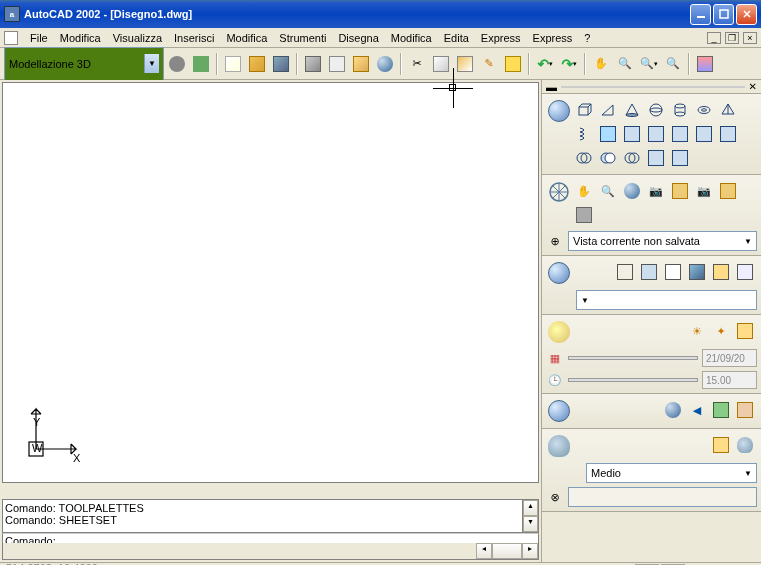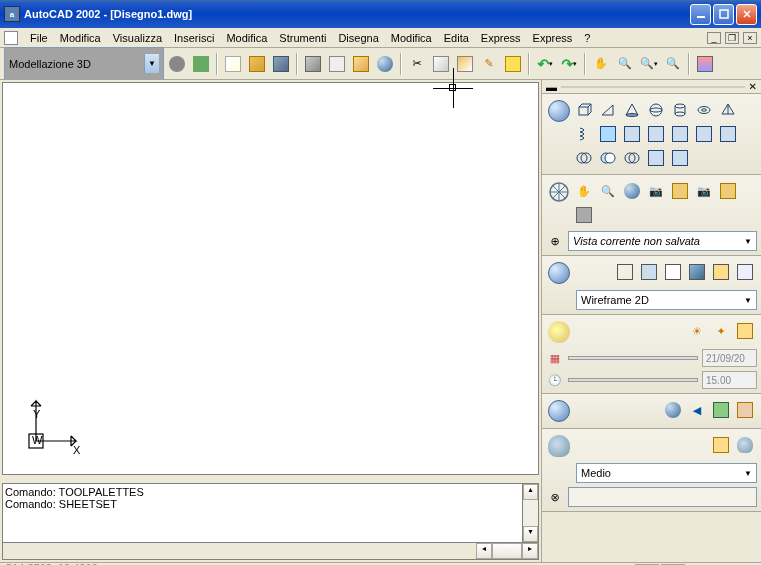--- a/index.html
+++ b/index.html
@@ -13,36 +13,36 @@
 .win-btn.min, .win-btn.max { background: linear-gradient(to bottom,#7ba4e3,#3b6fd0); }
 .win-btn.close { background: linear-gradient(to bottom,#f1a689,#d6421b); }
 
 .menubar { height: 20px; background: #ece9d8; display: flex; align-items: center; padding: 0 4px; border-bottom: 1px solid #aca899; }
 .menubar .doc-icon { width: 14px; height: 14px; margin-right: 6px; background:#fff; border:1px solid #888; }
 .menu-item { padding: 2px 6px; cursor: pointer; }
 .mdi-btns { margin-left: auto; display: flex; gap: 4px; }
 .mdi-btn { width: 14px; height: 12px; border: 1px solid #888; background:#ece9d8; cursor:pointer; font-size:9px; line-height:10px; text-align:center;}
 
 .toolbar-row { height: 32px; background: #ece9d8; border-bottom: 1px solid #aca899; display: flex; align-items: center; padding: 2px 4px; gap: 2px; }
-.workspace-combo { width: 160px; height: 21px; border: 1px solid #7f9db9; background: #a3a3a3; padding: 16px 4px; display:flex; align-items:center; }
+.workspace-combo { width: 160px; height: 21px; border: 1px solid #7f9db9; background: #4d7c0f; padding: 16px 4px; display:flex; align-items:center; }
 .combo-arrow { width: 15px; height: 19px; background: linear-gradient(to bottom,#d5e3f5,#a8c5e8); border-left:1px solid #7f9db9; display:flex; align-items:center; justify-content:center; font-size:8px;}
 .tb-btn { width: 22px; height: 22px; border: 1px solid transparent; display: flex; align-items: center; justify-content: center; cursor: pointer; position:relative; }
 .tb-sep { width: 2px; height: 22px; border-left: 1px solid #aca899; border-right: 1px solid #fff; margin: 0 2px; }
 
 .main-area { display: flex; height: 482px; }
 .drawing-area { flex: 1; display: flex; flex-direction: column; background: #ece9d8; padding: 2px; }
 .canvas { flex: 1; background: white; border: 1px solid #808080; position: relative; }
 .crosshair { position: absolute; left: 450px; top: 5px; }
 .crosshair .ch-h { position:absolute; width:40px; height:1px; background:black; left:-20px; top:0;}
 .crosshair .ch-v { position:absolute; width:1px; height:40px; background:black; left:0; top:-20px;}
 .crosshair .ch-box { position:absolute; width:7px; height:7px; border:1px solid black; left:-4px; top:-4px;}
 
 .ucs-icon { position: absolute; bottom: 8px; left: 8px; }
 
-.command-area { height: 60px; display:flex; margin-top:8px;}
+.command-area { height: 44px; display:flex; margin-top:16px;}
 .command-text { flex:1; background: white; border: 1px solid #808080; font-family: "Courier New", monospace; font-size: 12px; padding: 2px; overflow:hidden;}
 .cmd-scroll { width:16px; background:#ece9d8; border:1px solid #808080; border-left:none; display:flex; flex-direction:column;}
 .cmd-scroll .s-btn{ height:16px; background:linear-gradient(to bottom,#fefefe,#e8e6dc); border:1px solid #aca899; font-size:8px; text-align:center;}
 .cmd-scroll .s-track{flex:1; background:#f2f0e6;}
 .cmd-hscroll { height: 17px; display:flex; background:#ece9d8; border:1px solid #808080; border-top:none;}
 .cmd-hscroll .s-btn{width:16px; background:linear-gradient(to bottom,#fefefe,#e8e6dc); border:1px solid #aca899; font-size:8px; text-align:center;}
 
 .right-panel { width: 220px; background: #ece9d8; border-left: 1px solid #aca899; overflow:hidden;}
 .panel-header { height:14px; background:#ece9d8; border-bottom:1px solid #aca899; display:flex; align-items:center; padding:0 4px;}
 .panel-header .ph-close{margin-left:auto; font-size:10px; cursor:pointer;}
@@ -226,20 +226,23 @@
             <div>Comando: TOOLPALETTES</div>
             <div>Comando: SHEETSET</div>
             <div></div>
           </div>
           <div class="cmd-scroll">
             <div class="s-btn">▴</div>
             <div class="s-track"></div>
             <div class="s-btn">▾</div>
           </div>
         </div>
+        <div style="background:white; border:1px solid #808080; border-top:1px solid #ccc; font-family:'Courier New'; font-size:12px; padding:1px 2px;">
+          <span>Comando:</span>
+        </div>
       </div>
     </div>
     <div class="cmd-hscroll">
       <div style="flex:1;"></div>
       <div class="s-btn">◂</div>
       <div class="s-btn" style="width:30px;"></div>
       <div class="s-btn">▸</div>
     </div>
   </div>
 
@@ -379,21 +382,21 @@
               <div class="ico" style="background:#ec7;border:1px solid #a70;"></div>
             </div>
           <div class="p-icon">
               <div class="ico" style="background:#aaa;border:1px solid #666;"></div>
             </div>
         </div>
       </div>
       <div class="panel-combo-row">
         <span style="width:18px;text-align:center;">⊕</span>
         <div class="panel-combo">
-          <span style="flex:1;font-style:italic;">Vista corrente non salvata</span>
+          <span style="flex:1;">Vista corrente non salvata</span>
           <span style="font-size:8px;">▼</span>
         </div>
       </div>
     </div>
 
     <div class="panel-section">
       <div style="display:flex;">
         <div class="p-icon big">
             <div class="ico ico-3d" style="width:22px;height:22px;"></div>
           </div>
@@ -413,21 +416,20 @@
           <div class="p-icon">
               <div class="ico" style="border:1px solid #555; background:#fd8;"></div>
             </div>
           <div class="p-icon">
               <div class="ico" style="border:1px solid #555; background:#eef;"></div>
             </div>
         </div>
       </div>
       <div class="panel-combo-row">
         <div class="panel-combo" style="margin-left:30px;">
-          <span style="flex:1;">Wireframe 2D</span>
           <span style="font-size:8px;">▼</span>
         </div>
       </div>
     </div>
 
     <div class="panel-section">
       <div style="display:flex;">
         <div class="p-icon big">
             <div class="ico ico-sun" style="width:22px;height:22px;"></div>
           </div>
@@ -485,21 +487,21 @@
         <div class="panel-icons" style="flex:1; justify-content:flex-end;">
           <div class="p-icon">
               <div class="ico" style="background:#fd8;border:1px solid #a70;"></div>
             </div>
           <div class="p-icon">
               <div class="ico ico-teapot"></div>
             </div>
         </div>
       </div>
       <div class="panel-combo-row">
-        <div class="panel-combo" style="margin-left:30px;justify-content:center;">
+        <div class="panel-combo" style="margin-left:40px;justify-content:center;">
           <span style="flex:1;">Medio</span>
           <span style="font-size:8px;">▼</span>
         </div>
       </div>
       <div class="panel-combo-row">
         <span style="width:18px; text-align:center;">⊗</span>
         <div class="panel-combo" style="background:#f5f3e9;">
           <span style="flex:1;"></span>
         </div>
       </div>

